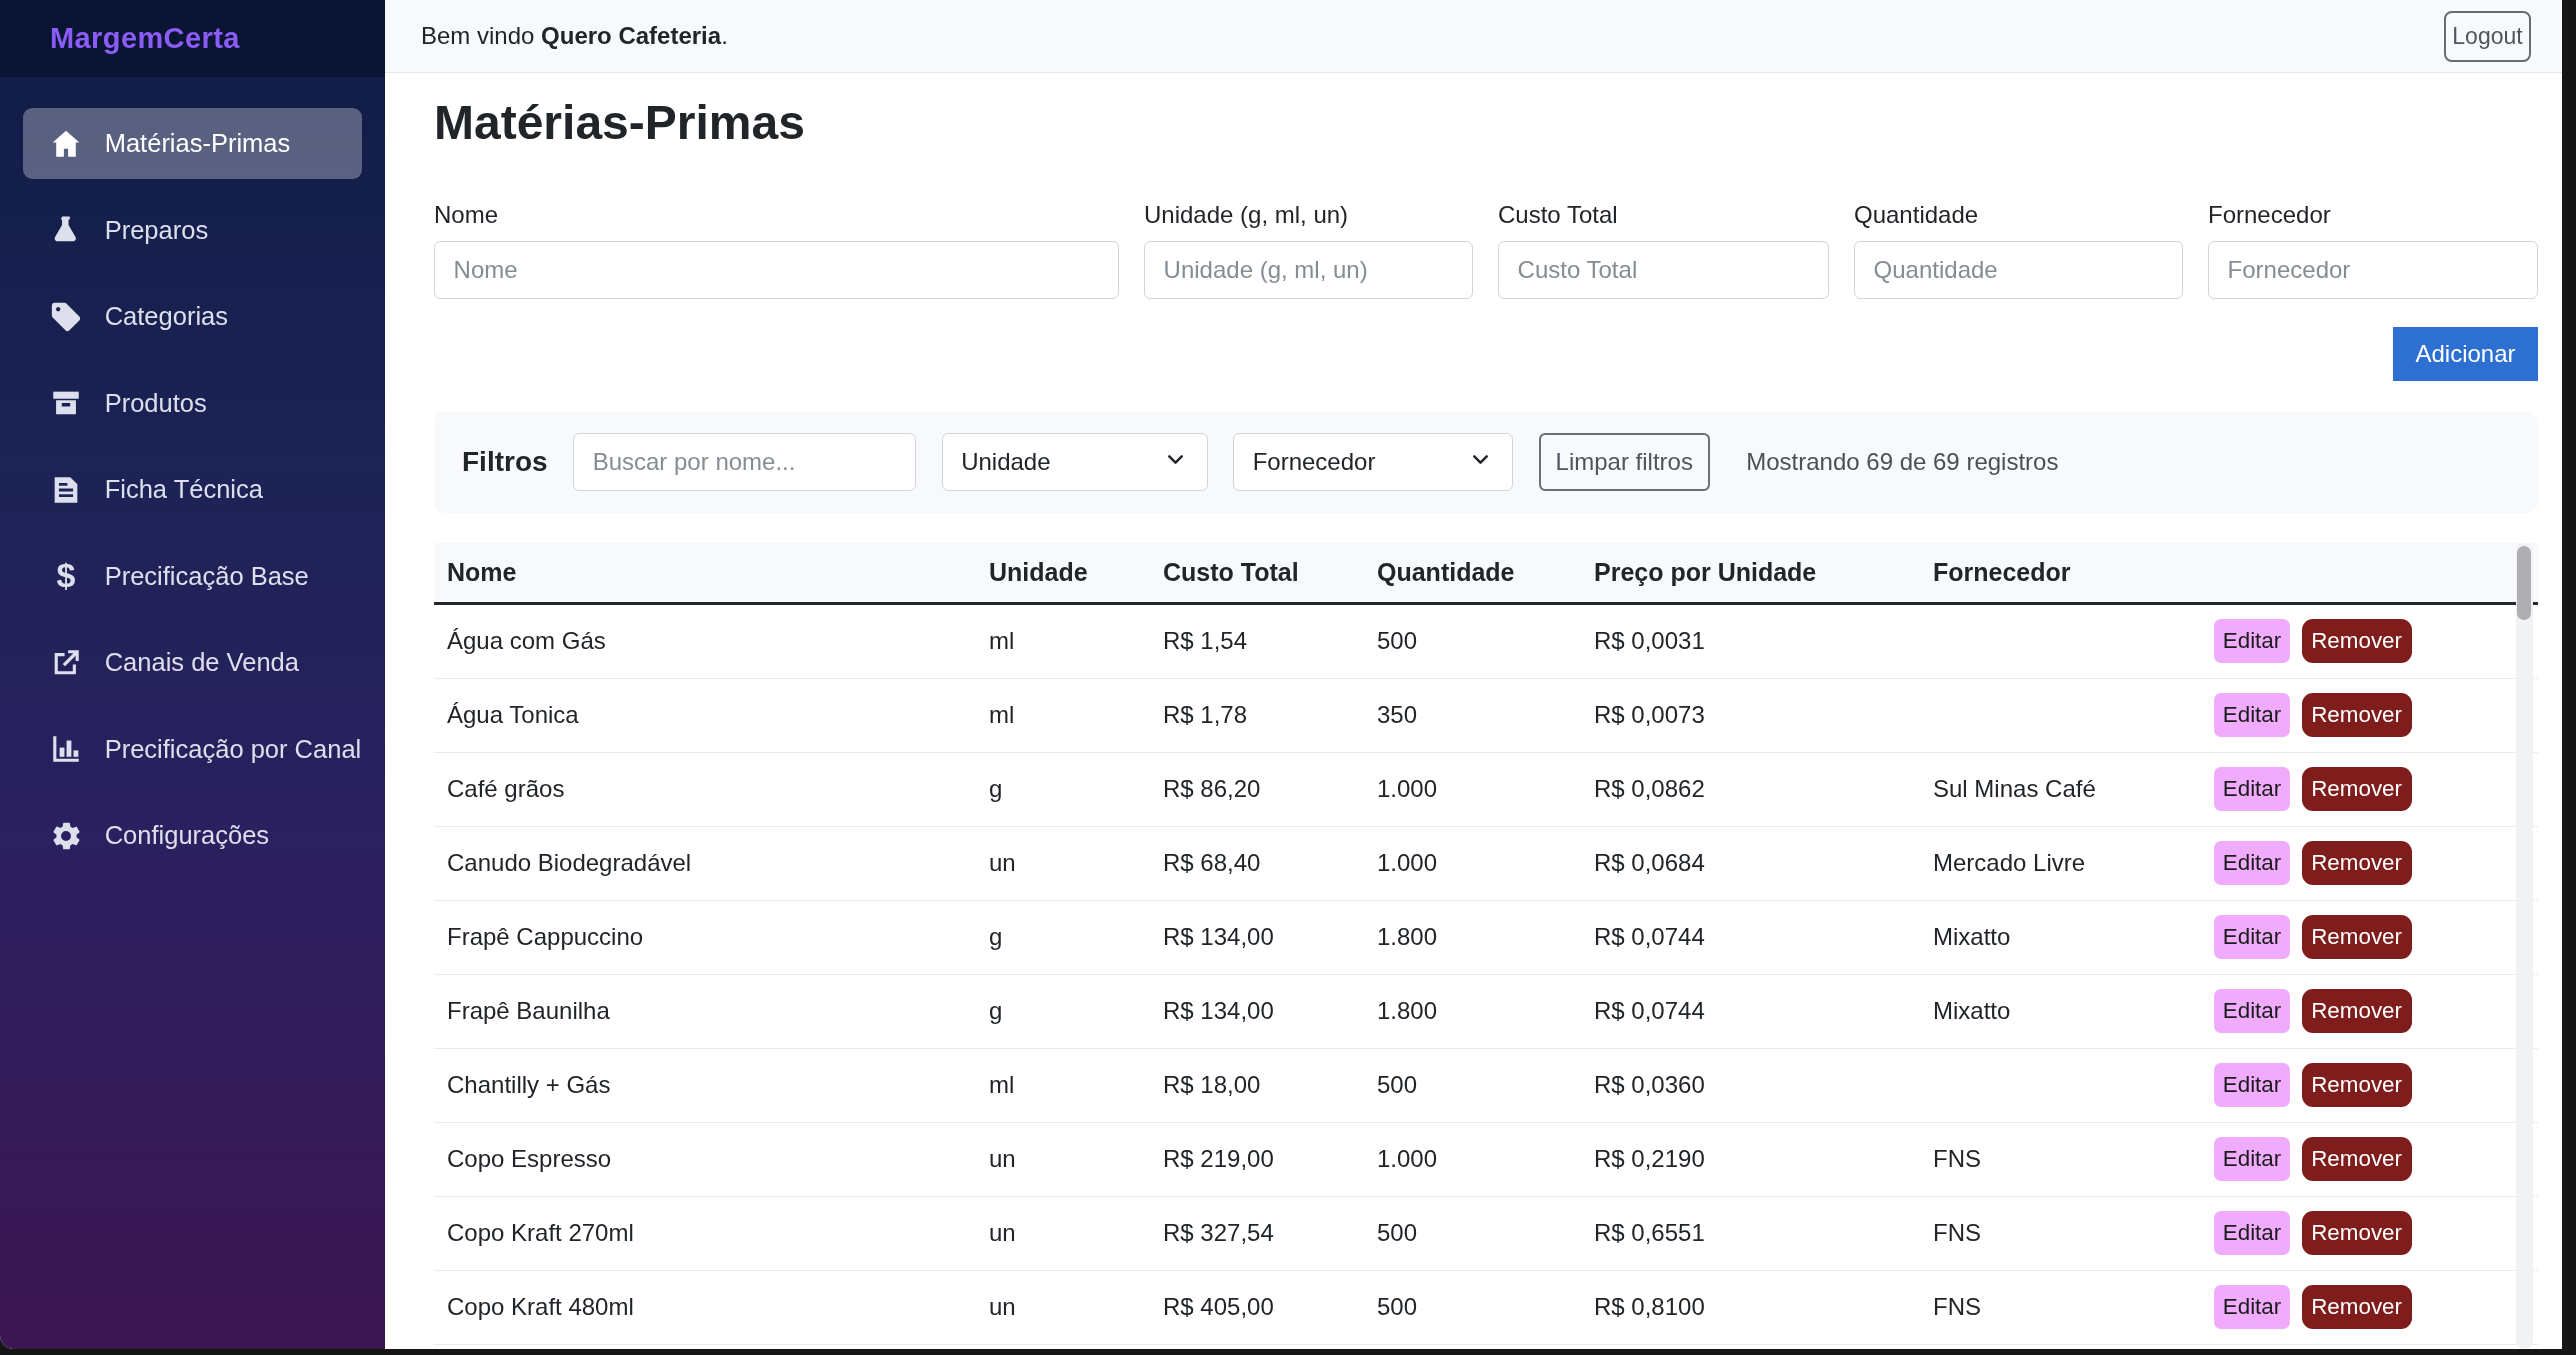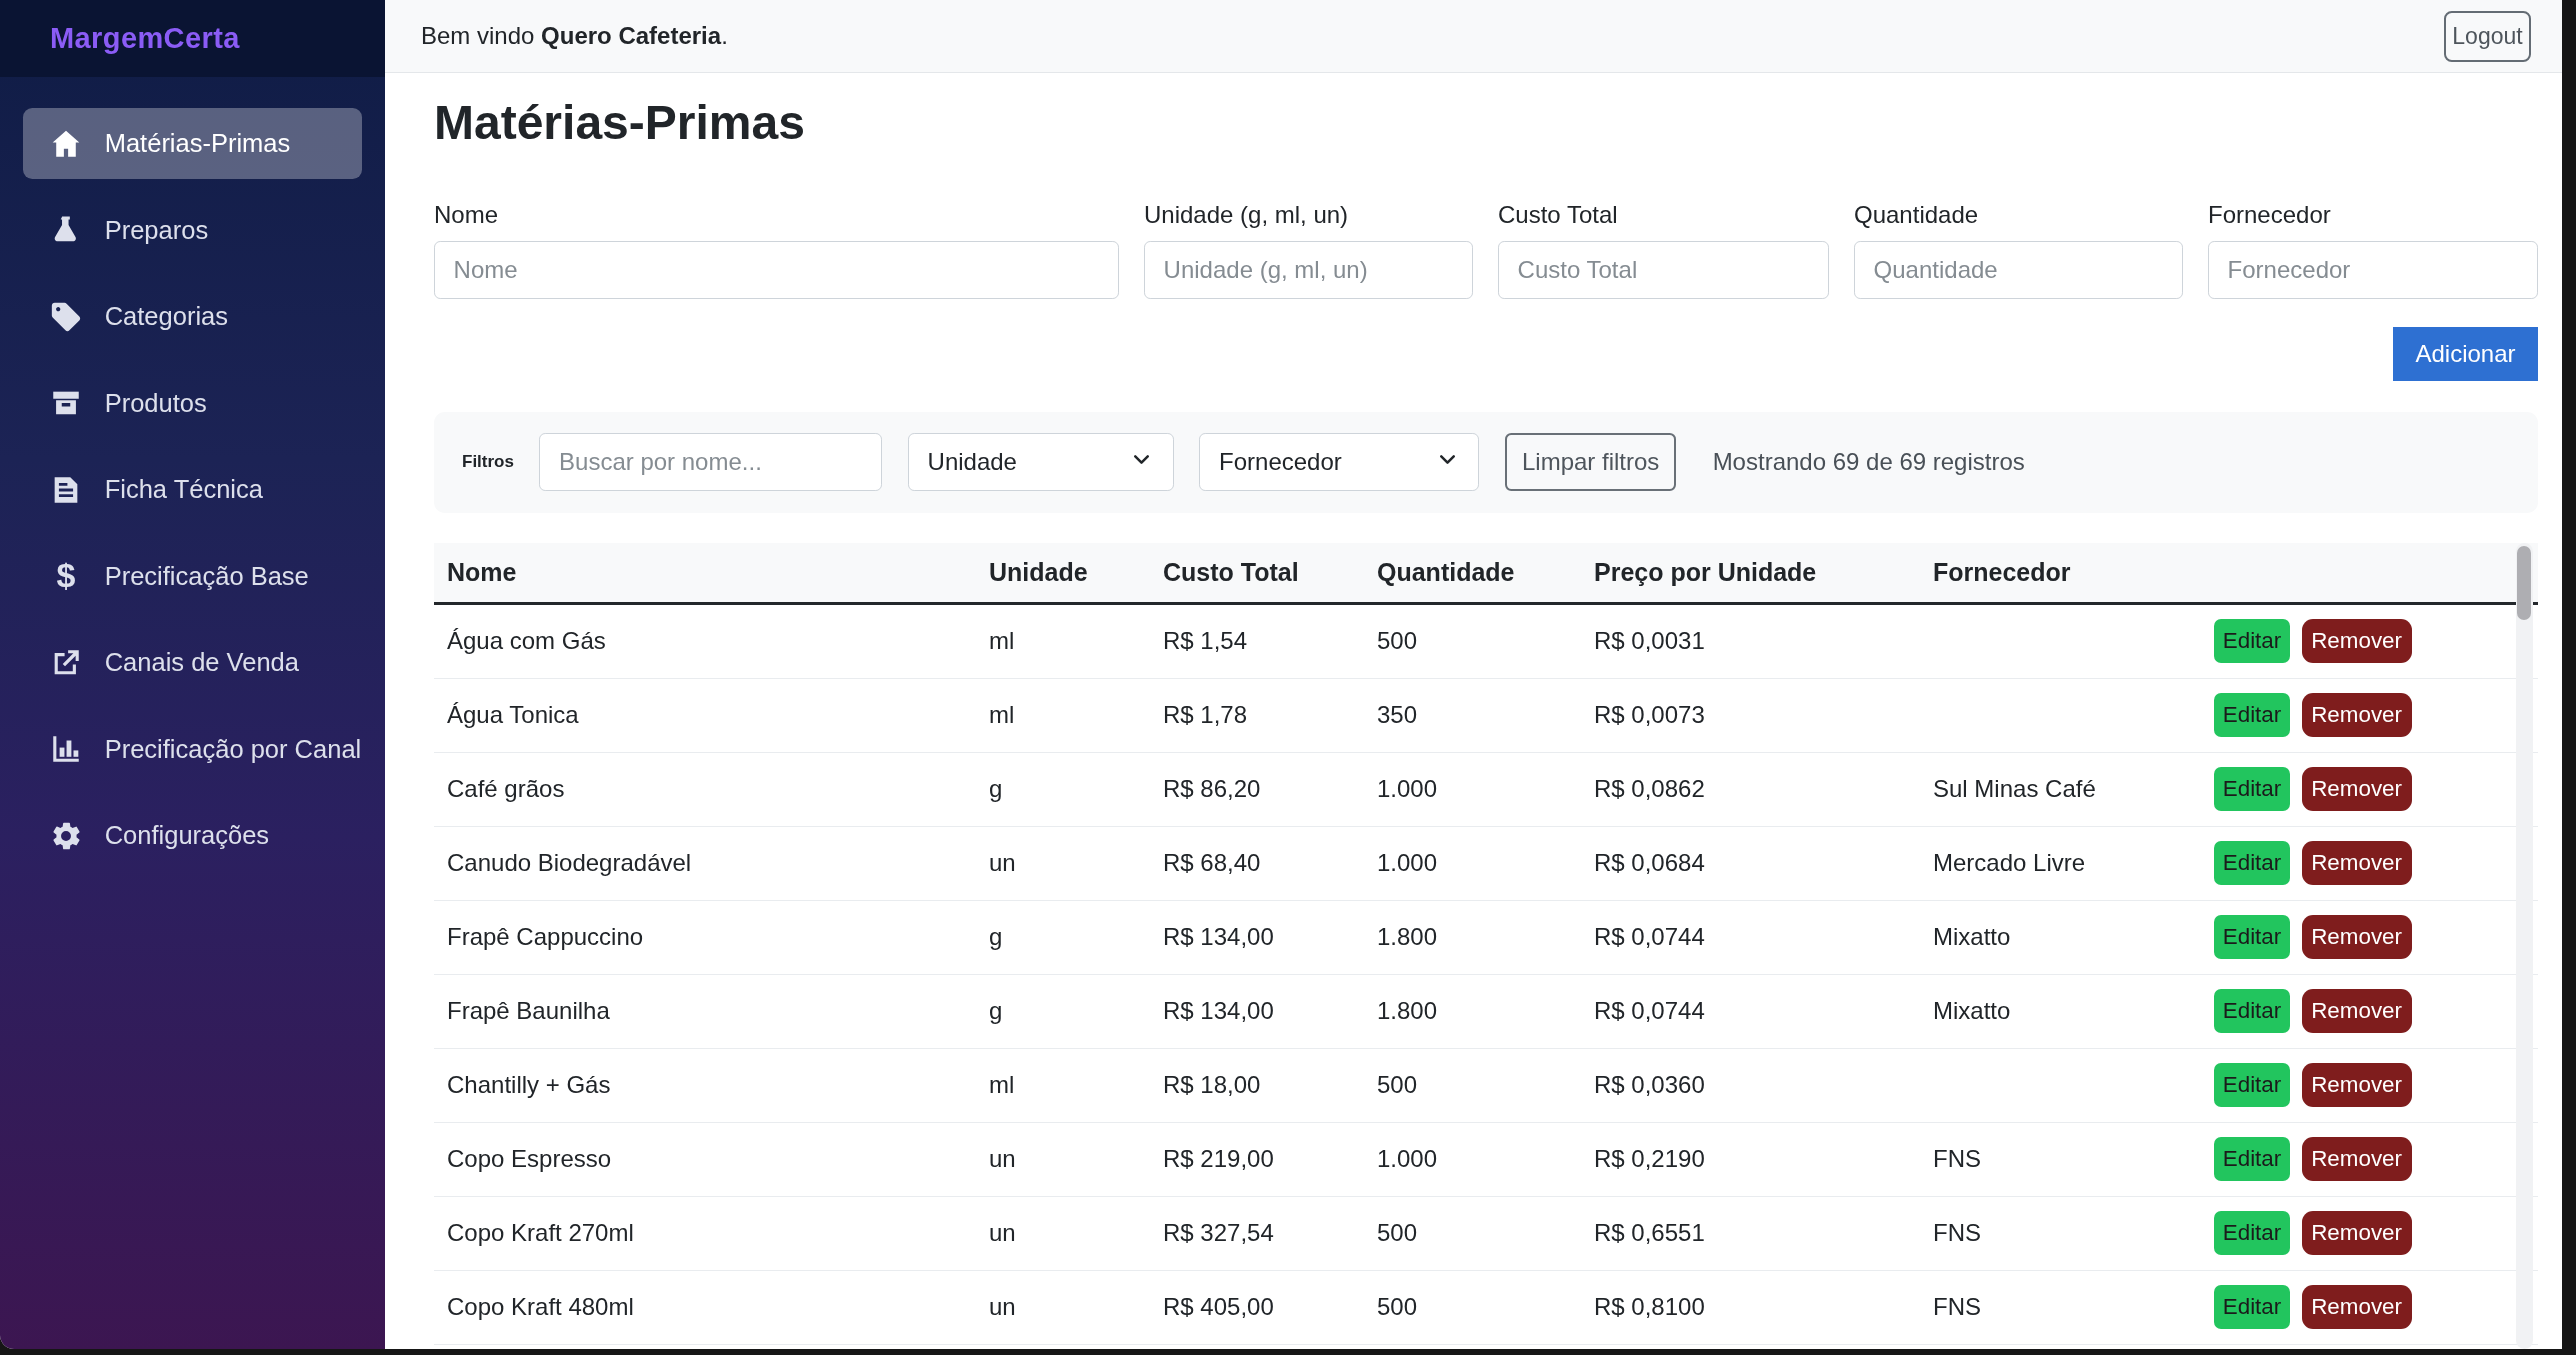--- a/index.html
+++ b/index.html
@@ -62,21 +62,21 @@
   .btn-primary {
     width: 145px; height: 54px; background: #2e70d2; border: none; border-radius: 0;
     color: #ffffff; font-size: 24px; cursor: pointer; font-family: inherit;
   }
 
   
   .filter-bar {
     margin-top: 31px; flex: 0 0 101px; height: 101px; background: #f8f9fa; border-radius: 10.8px;
     display: flex; align-items: center; padding: 0 28px; gap: 25.5px;
   }
-  .filter-label { font-size: 17px; font-weight: bold; color: #212529; }
+  .filter-label { font-size: 28px; font-weight: bold; color: #212529; }
   .search-input { width: 343px; flex: 0 0 343px; }
   .select {
     height: 58px; border: 1.5px solid #ced4da; border-radius: 6.2px; background: #ffffff;
     display: flex; align-items: center; justify-content: space-between; padding: 0 18.6px;
     font-size: 24px; color: #212529; cursor: pointer;
   }
   .select-unit { width: 266px; flex: 0 0 266px; }
   .select-supplier { width: 280px; flex: 0 0 280px; }
   .select svg { width: 25px; height: 25px; }
   .btn-clear {
@@ -90,21 +90,21 @@
   .table-wrap { margin-top: 30px; flex: 1; min-height: 0; position: relative; overflow: hidden; }
   .thead, .trow {
     display: grid; grid-template-columns: 542px 174px 214px 217px 339px 281px 1fr;
     align-items: center; padding-left: 13px;
   }
   .thead { height: 62px; background: #f8f9fa; border-bottom: 3.1px solid #23272b; font-size: 25px; font-weight: bold; color: #212529; }
   .trow { height: 74px; border-bottom: 1.5px solid #e9ecef; background: #ffffff; font-size: 24px; color: #212529; }
   .cell { padding-right: 9.3px; white-space: nowrap; overflow: hidden; }
   .cell-actions { display: flex; align-items: center; gap: 11.6px; }
   .btn-edit {
-    width: 76px; height: 44px; background: #22c55e; border: none; border-radius: 7px;
+    width: 76px; height: 44px; background: #f0abfc; border: none; border-radius: 7px;
     color: #1b1b1b; font-size: 22.4px; cursor: pointer; font-family: inherit;
   }
   .btn-remove {
     width: 110px; height: 44px; background: #7f1d1d; border: none; border-radius: 11px;
     color: #ffffff; font-size: 22.4px; cursor: pointer; font-family: inherit;
   }
   .scroll-track {
     position: absolute; top: 0; bottom: 0; right: 5.4px; width: 17px;
     background: #f1f2f4; border-radius: 9.3px;
   }

